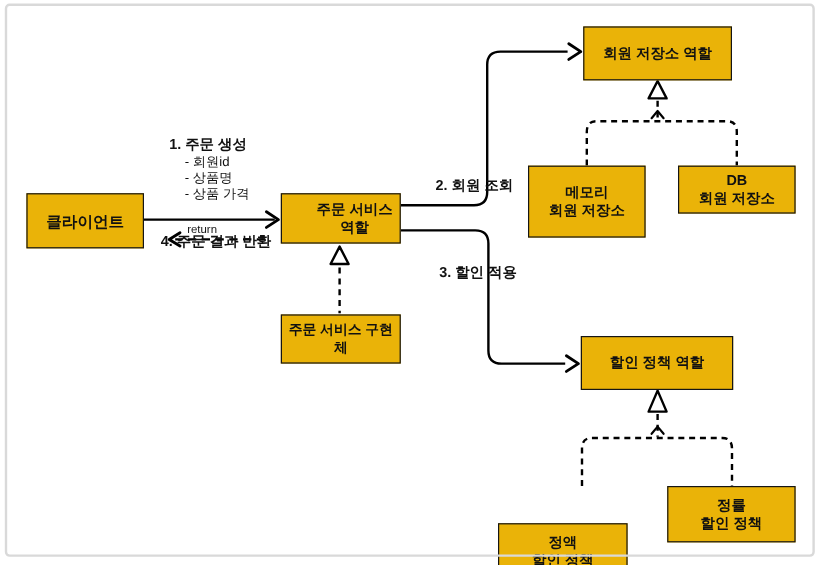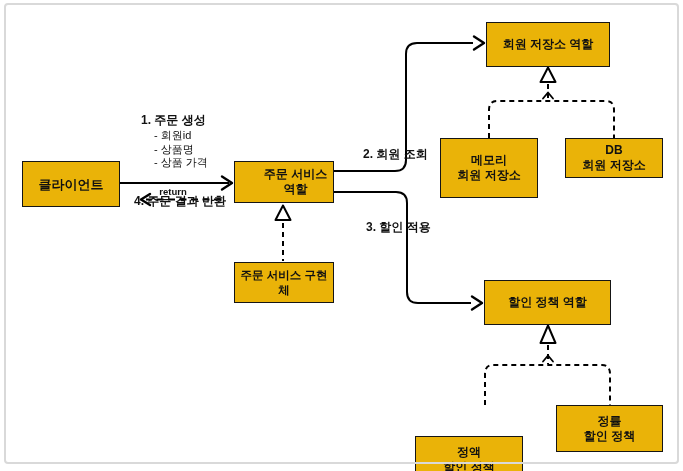--- a/index.html
+++ b/index.html
@@ -28,21 +28,21 @@
     background:#eab308;
     border:1.5px solid #151515;
     display:flex;flex-direction:column;align-items:center;justify-content:center;
     text-align:center;
     font-weight:bold;
     font-size:12px;line-height:15px;
     box-sizing:border-box;
   }
   .lbl{position:absolute;font-weight:bold;font-size:12px;white-space:nowrap;}
   .plist{position:absolute;font-weight:normal;font-size:11px;line-height:13.5px;white-space:nowrap;}
-  .ret{position:absolute;font-weight:bold;font-size:9.5px;text-align:center;}
+  .ret{position:absolute;font-weight:normal;font-size:9.5px;}
 </style>
 </head>
 <body>
 
 <div id="canvas">
 
   <svg id="wires" viewBox="0 0 683 471">
 
     <g>
       <path class="s" d="M120,183 H229"></path>

